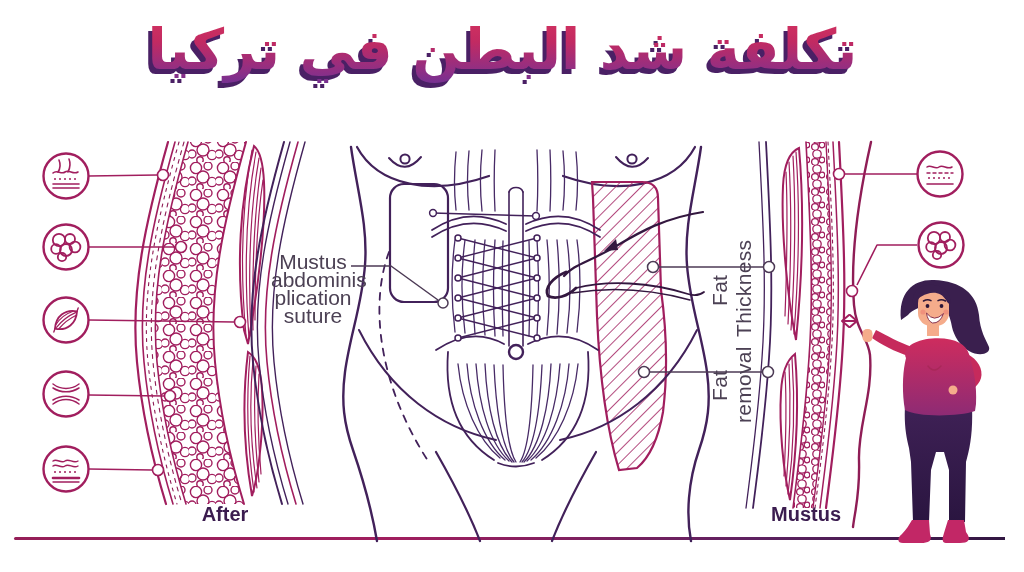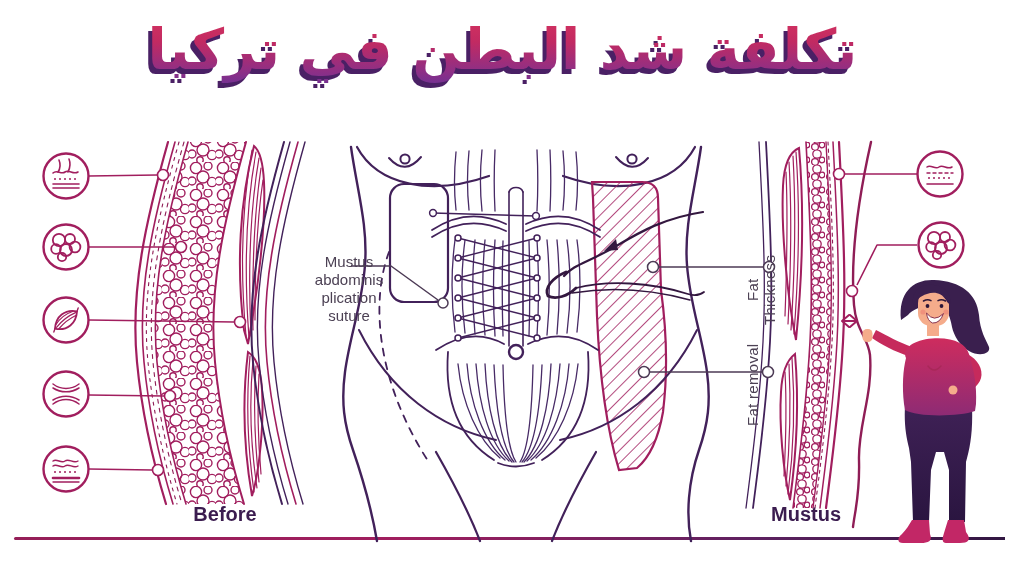--- a/index.html
+++ b/index.html
@@ -10,21 +10,21 @@
          color:#b02a6a;letter-spacing:0px;
          filter:drop-shadow(-4px 5px 0 #4a2065);}
   @supports ((-webkit-background-clip:text) or (background-clip:text)){
     .title{background:linear-gradient(180deg,#d6335f 0%,#c22a62 38%,#8f2f85 78%,#6e3095 100%);
            -webkit-background-clip:text;background-clip:text;
            -webkit-text-fill-color:transparent;color:transparent;}
   }
   .ground{position:absolute;left:14px;top:537px;width:1006px;height:3px;border-radius:2px;
           background:linear-gradient(90deg,#951f58 0%,#a01e5e 38%,#5d2160 74%,#2f1640 100%);}
   .art{position:absolute;left:0;top:0;}
-  .note{position:absolute;color:#4c4154;font-size:15px;margin-left:36px;}
+  .note{position:absolute;color:#4c4154;font-size:21px;}
   .plication{left:271px;top:253px;width:84px;text-align:center;line-height:18px;}
   .vlabel{writing-mode:vertical-rl;transform:rotate(180deg);text-align:center;
           width:20px;letter-spacing:0.3px;}
   .vl-thick{left:708px;top:243px;height:94px;}
   .vl-removal{left:708px;top:340px;height:90px;}
   .endlabel{position:absolute;font-weight:bold;font-size:20px;color:#3b1c4f;text-align:center;}
   .before{left:160px;top:503px;width:130px;}
   .after{left:746px;top:503px;width:120px;}
 </style>
 </head>
@@ -386,15 +386,15 @@
       </g>
     </g>
   </svg>
 
   <div class="title" dir="rtl">تكلفة شد البطن في تركيا</div>
 
   <div class="note plication">Mustus abdominis plication suture</div>
   <div class="note vlabel vl-thick">Fat Thickness</div>
   <div class="note vlabel vl-removal">Fat removal</div>
 
-  <div class="endlabel before">Before</div>
+  <div class="endlabel before">After</div>
   <div class="endlabel after">Mustus</div>
 </div>
 
 </body></html>

